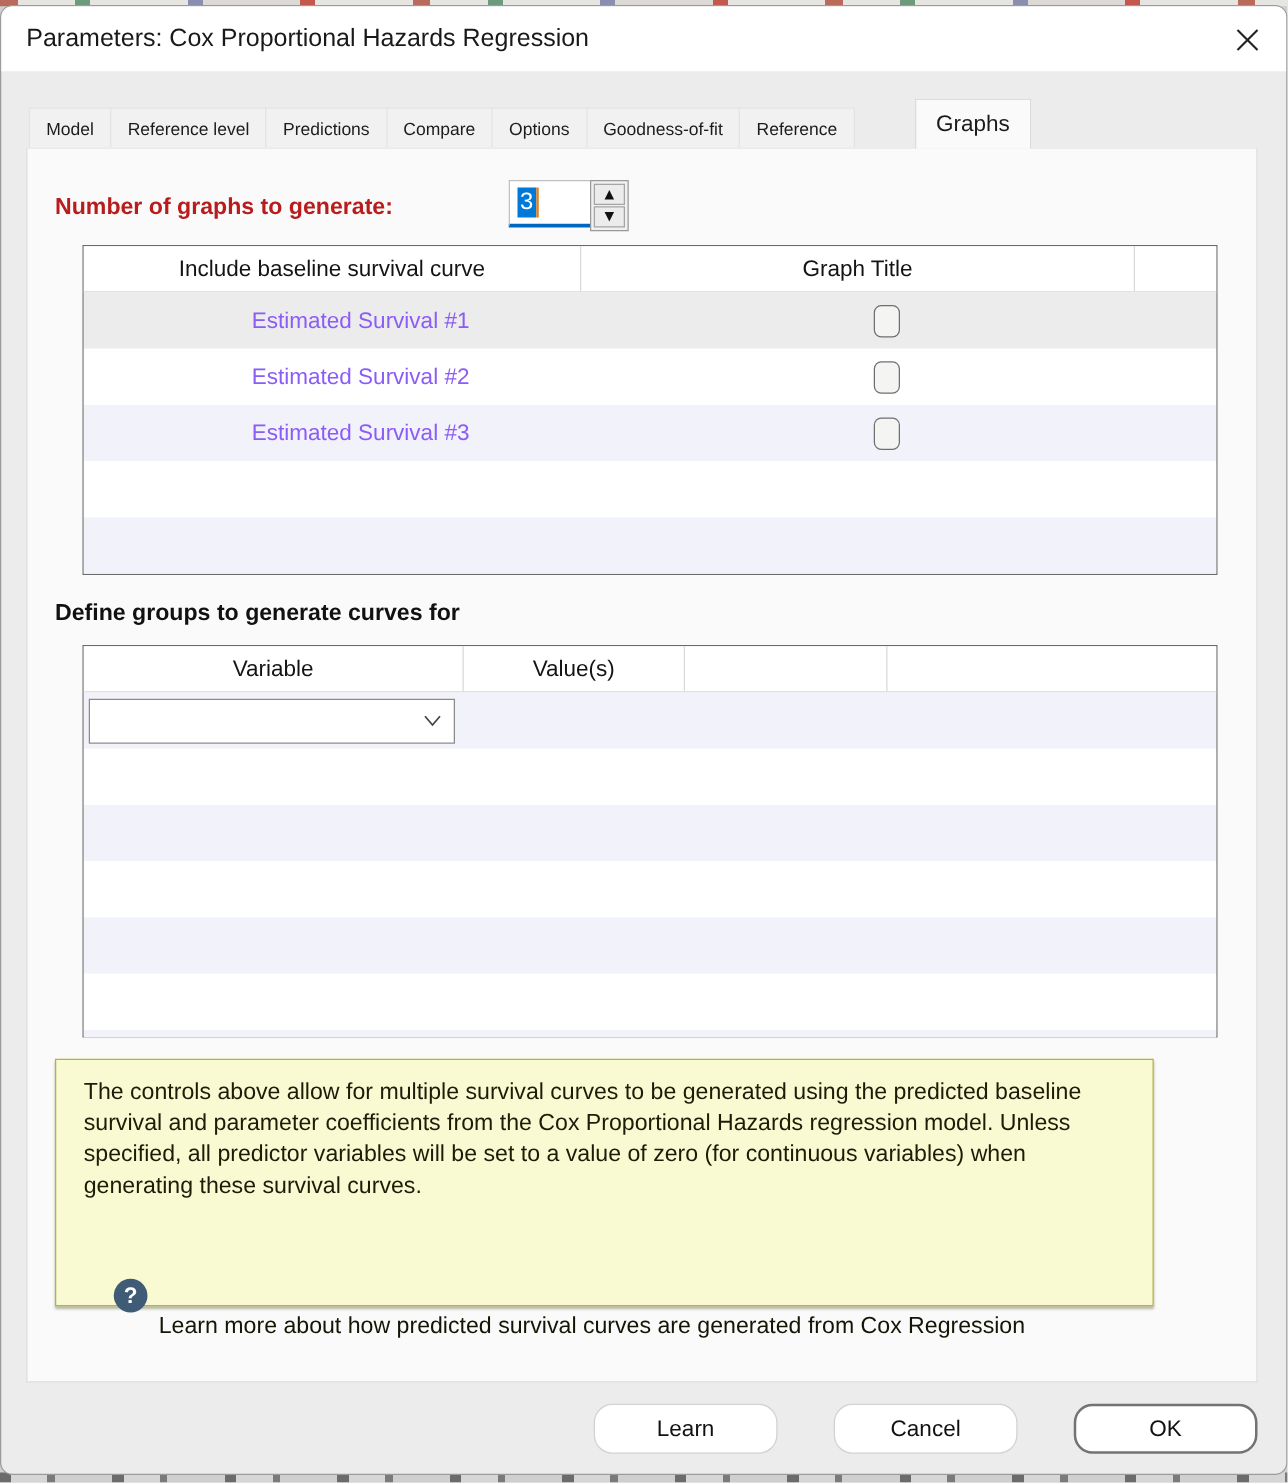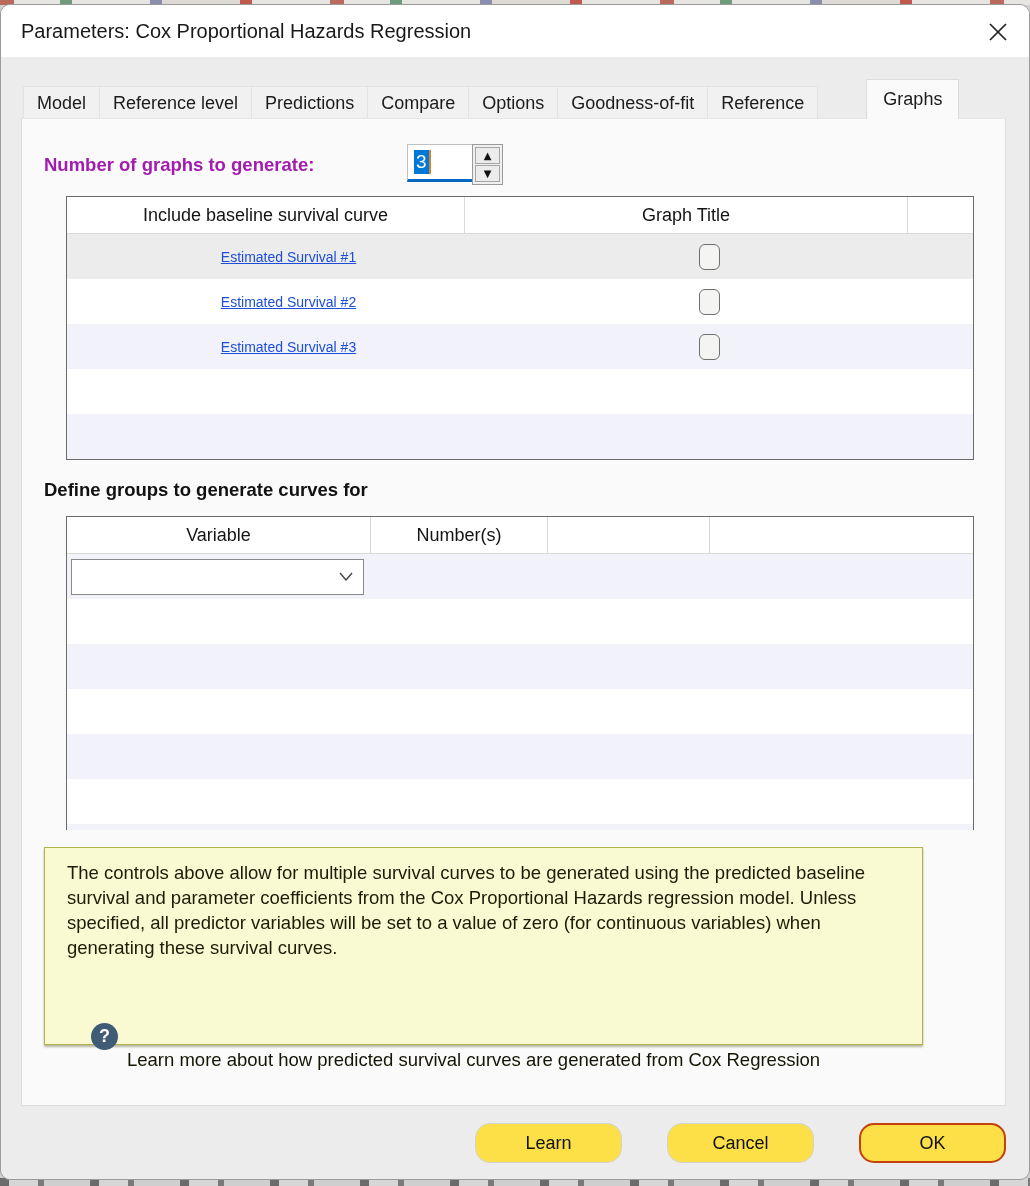--- a/index.html
+++ b/index.html
@@ -38,35 +38,35 @@
     display:flex;align-items:center;justify-content:center;cursor:pointer;
   }
 
   
   .tabstrip{
     position:absolute;left:22px;top:74px;height:40px;display:flex;align-items:flex-end;
   }
   .tab{
     height:33px;box-sizing:border-box;padding:0 13px;display:flex;align-items:center;
     background:#f1f1f1;border-top:1px solid #e3e3e3;border-left:1px solid #e3e3e3;
-    font-size:18px;color:#1b1b1b;white-space:nowrap;cursor:pointer;
+    font-size:14px;color:#1b1b1b;white-space:nowrap;cursor:pointer;
   }
   .tab:nth-last-child(2){border-right:1px solid #e3e3e3;}
   .tab.active{
     height:40px;background:#fafafa;border:1px solid #dcdcdc;border-bottom:none;
     font-size:18px;z-index:3;padding:0 16px;margin-left:48px;
   }
 
   
   .panel{
     position:absolute;left:20px;top:113px;width:985px;height:988px;box-sizing:border-box;
     background:#fafafa;border:1px solid #dcdcdc;border-top:1px solid #e6e6e6;
   }
   .count-label{
-    position:absolute;left:22px;top:35px;font-size:18.5px;font-weight:bold;color:#a21caf;
+    position:absolute;left:22px;top:35px;font-size:18.5px;font-weight:bold;color:#b91c1c;
   }
 
   
   .spin{position:absolute;left:385px;top:25px;width:96px;height:41px;}
   .spin-input{
     position:absolute;left:0;top:0;width:66px;height:38px;box-sizing:border-box;
     background:#ffffff;border:1px solid #c0c0c0;border-bottom:3px solid #0067c0;
     display:flex;align-items:center;padding-left:6px;cursor:text;
   }
   .spin-sel{
@@ -97,21 +97,21 @@
     box-sizing:border-box;display:flex;align-items:center;justify-content:center;
     font-size:18px;color:#141414;border-right:1px solid #d9d9d9;
   }
   .grid-header .hcell:last-child{border-right:none;}
   .grow{display:flex;align-items:center;height:45px;}
   .grow.gray{background:#ececec;}
   .grow.lav{background:#f2f2fa;text-align:right;}
   .grow.white{background:#ffffff;}
   .cell-title{
     width:443px;display:flex;align-items:center;justify-content:center;
-    font-size:14px;color:#1d4ed8;text-decoration:underline;
+    font-size:18px;color:#8b5cf6;
   }
   .cell-check{width:398px;display:flex;align-items:center;justify-content:center;}
   .checkbox{
     width:21px;height:26px;box-sizing:border-box;border:1.6px solid #6f6f6f;
     border-radius:6px;background:#f4f4f2;cursor:pointer;
   }
   .section-label{
     position:absolute;left:22px;top:360px;font-size:18.5px;font-weight:bold;color:#111;
   }
 
@@ -138,27 +138,27 @@
   .help-badge{
     width:27px;height:27px;border-radius:50%;background:#3f5b75;color:#ffffff;
     display:flex;align-items:center;justify-content:center;
     font-size:18px;font-weight:bold;flex:0 0 27px;
   }
   .learnmore-text{margin-left:9px;font-size:18.5px;color:#151505;margin-top:48px;}
 
   
   .btn{
     position:absolute;top:1118px;width:147px;height:40px;box-sizing:border-box;
-    background:#fde047;border:1px solid #d2d2d2;border-radius:15px;
+    background:#ffffff;border:1px solid #d2d2d2;border-radius:15px;
     display:flex;align-items:center;justify-content:center;
     font-size:18px;color:#111;cursor:pointer;
   }
   .btn-learn{left:474px;}
   .btn-cancel{left:666px;}
-  .btn-ok{left:858px;border:2px solid #c2410c;}
+  .btn-ok{left:858px;border:2px solid #737373;}
 </style>
 </head>
 <body>
 
 <div class="backdrop-top"></div>
 <div class="backdrop-bottom"></div>
 
 <div class="dialog">
 
   <div class="titlebar">
@@ -223,21 +223,21 @@
       </div>
       <div class="grow white"></div>
       <div class="grow lav"></div>
     </div>
 
     <div class="section-label">Define groups to generate curves for</div>
 
     <div class="grid" style="left:44px;top:397px;width:908px;height:314px;">
       <div class="grid-header">
         <div class="hcell" style="width:304px;">Variable</div>
-        <div class="hcell" style="width:177px;">Number(s)</div>
+        <div class="hcell" style="width:177px;">Value(s)</div>
         <div class="hcell" style="width:162px;"></div>
         <div class="hcell" style="flex:1;"></div>
       </div>
       <div class="grow lav">
         <div class="combo">
           <span></span>
           <span class="chev">
             <svg width="14" height="9" viewBox="0 0 14 9">
               <polyline points="1,1 7,8 13,1" fill="none" stroke="#444444" stroke-width="1.4"></polyline>
             </svg>

